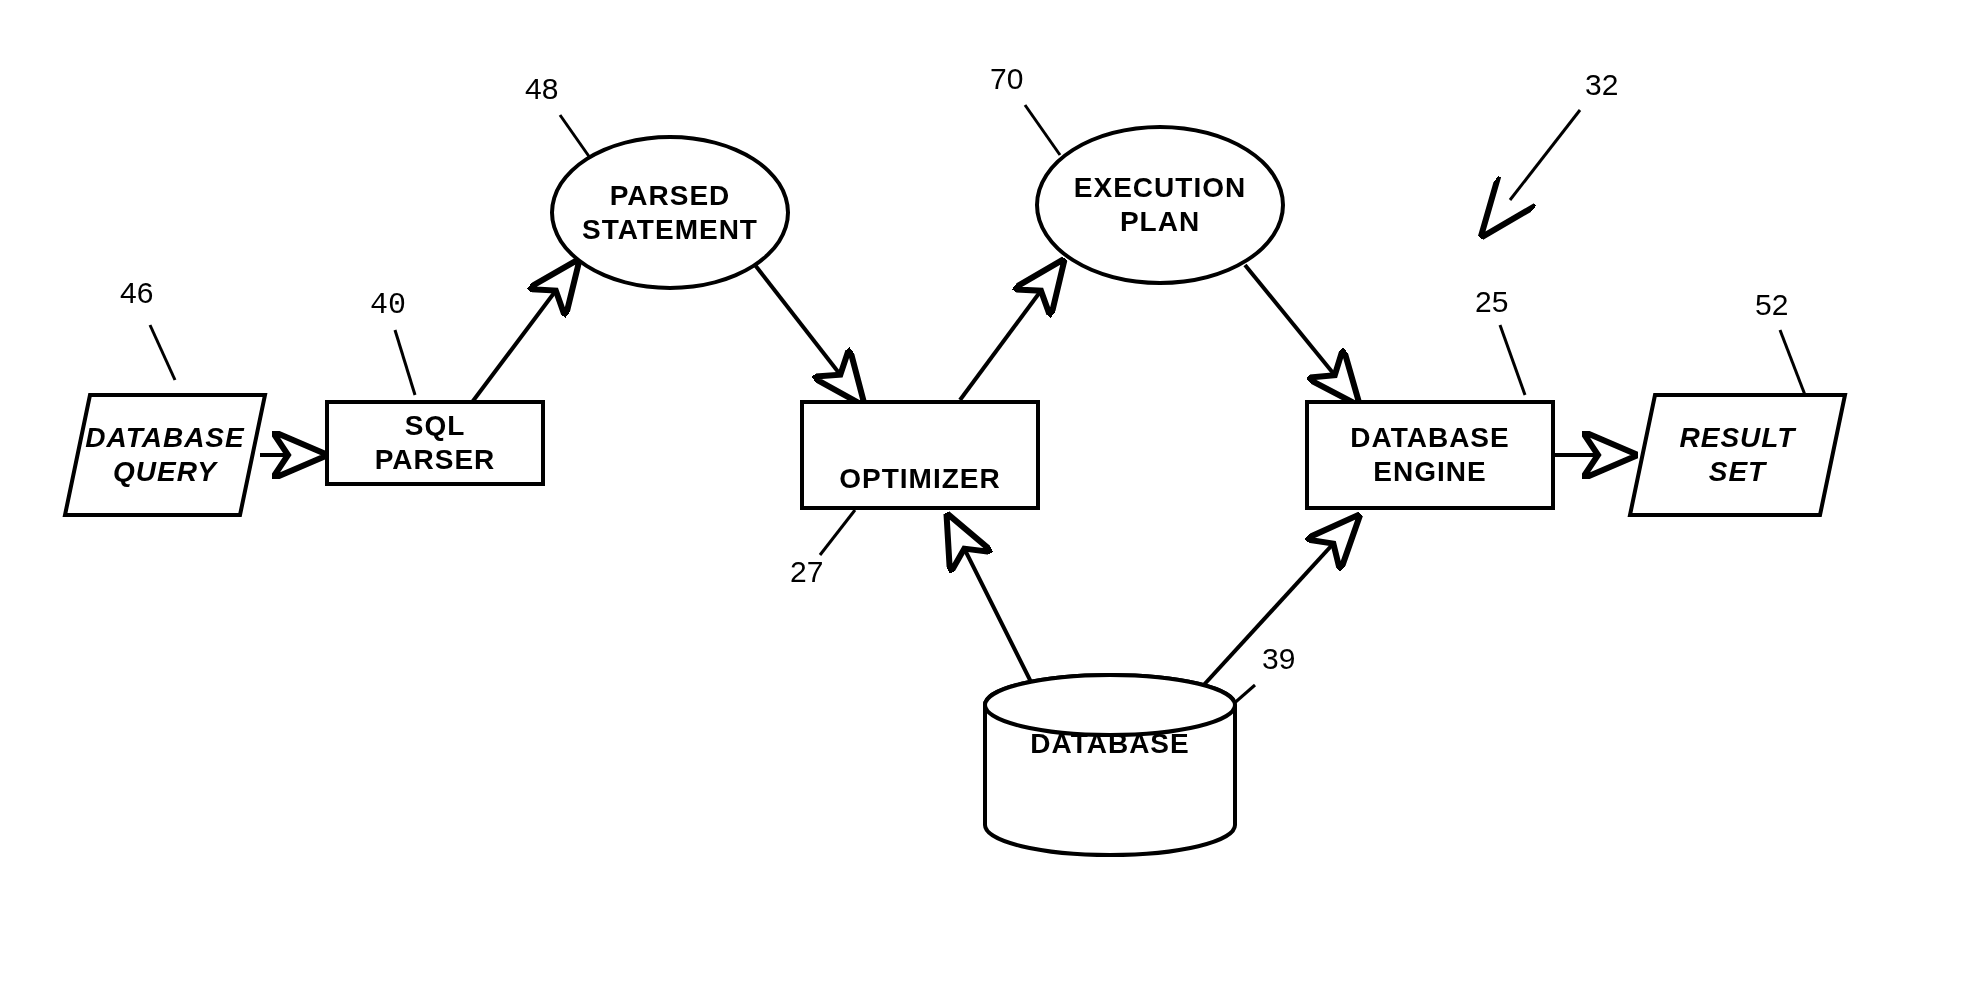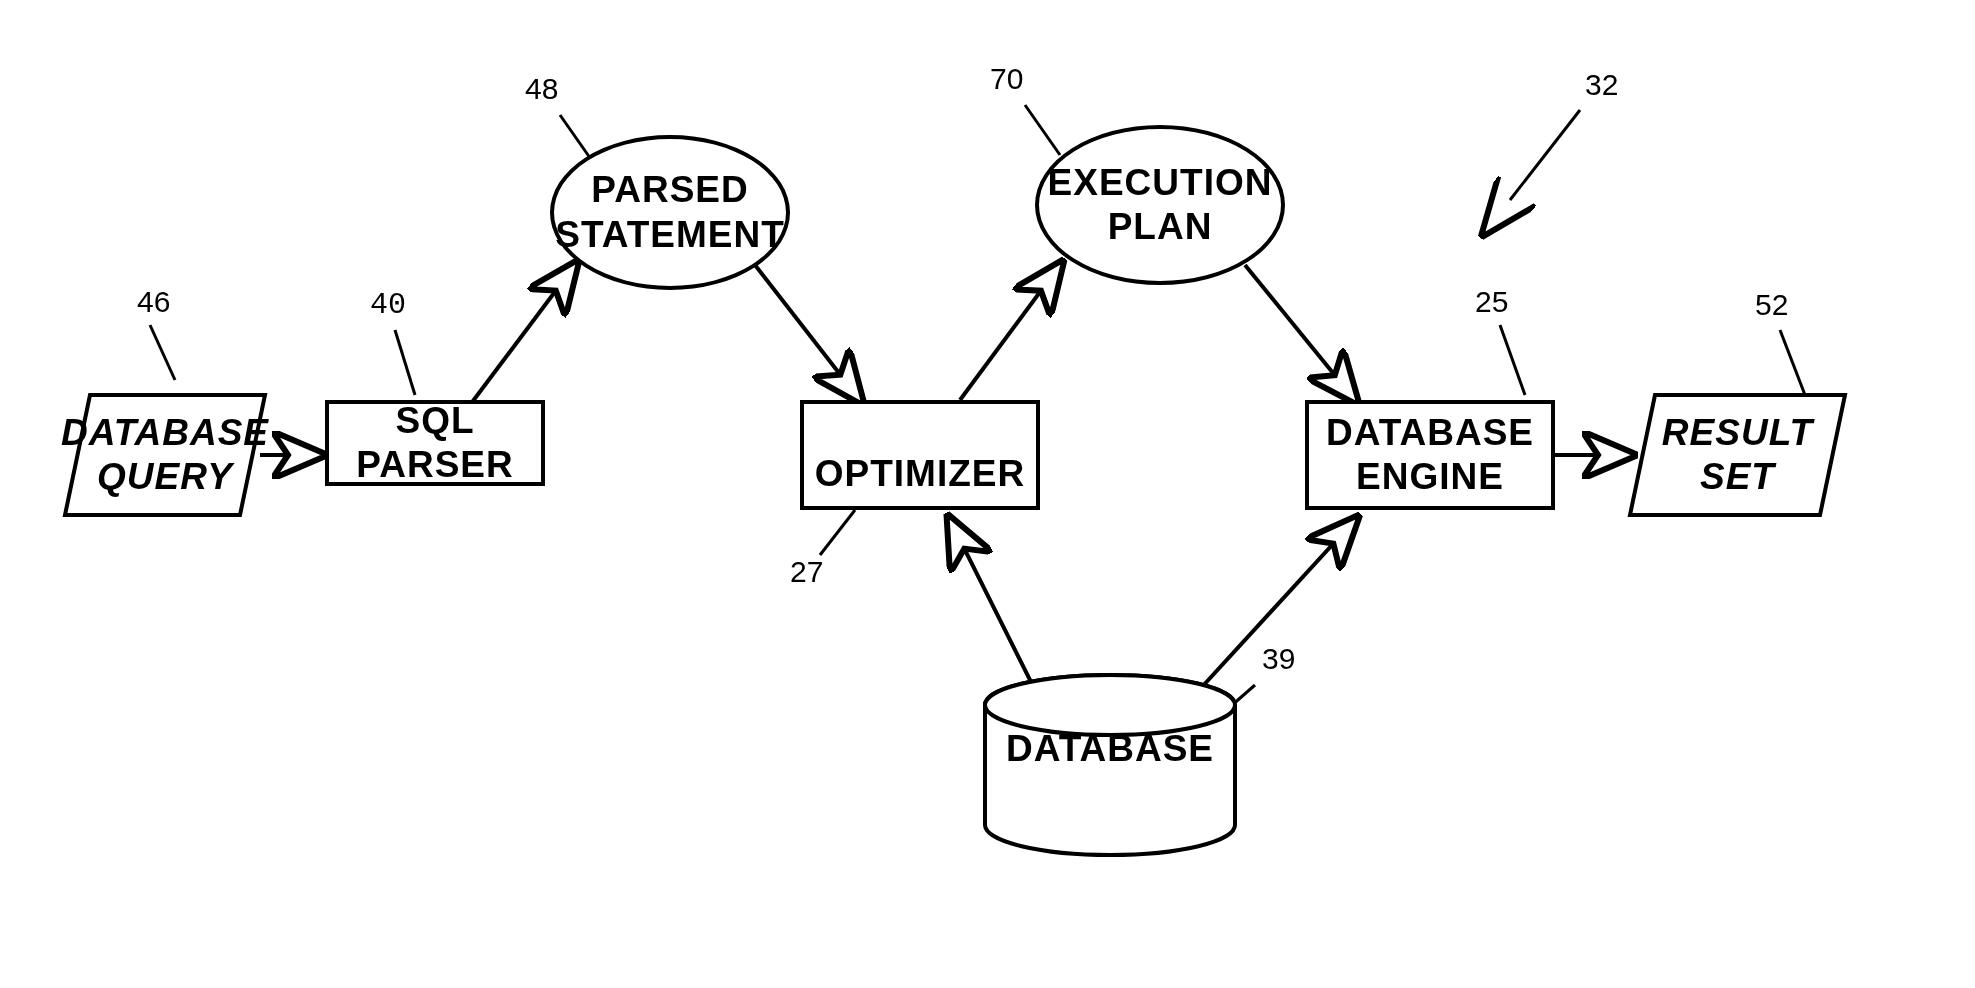--- a/index.html
+++ b/index.html
@@ -5,21 +5,21 @@
     * { box-sizing: border-box; margin: 0; padding: 0; }
     body {
       font-family: Arial, Helvetica, sans-serif;
       background: #fff;
       width: 1975px;
       height: 988px;
       position: relative;
     }
     .node-label {
       font-weight: bold;
-      font-size: 37px;
+      font-size: 28px;
       text-align: center;
       line-height: 1.2;
       letter-spacing: 1px;
     }
     .ref-label {
       font-size: 30px;
       font-weight: normal;
       position: absolute;
     }
     .box {
@@ -121,21 +121,21 @@
 </svg>
 
 <div class="parallelogram" style="left:60px; top:390px; width:210px; height:130px;">
   <svg width="210" height="130">
     <polygon points="30,5 205,5 180,125 5,125" fill="#fff" stroke="#000" stroke-width="4"></polygon>
   </svg>
   <div class="label-wrap">
       <div class="node-label">DATABASE<br>QUERY</div>
     </div>
 </div>
-<div class="ref-label" style="left:120px; top:285px;margin-left:17px;">46</div>
+<div class="ref-label" style="left:120px; top:276px;">46</div>
 
 <div class="box" style="left:325px; top:400px; width:220px; height:86px;">
   <div class="node-label">SQL<br>PARSER</div>
 </div>
 <div class="ref-label" style="left:370px; top:288px;font-family:Liberation Mono, monospace;">40</div>
 
 <div class="ellipse" style="left:550px; top:135px; width:240px; height:155px;">
   <div class="node-label">PARSED<br>STATEMENT</div>
 </div>
 <div class="ref-label" style="left:525px; top:72px;">48</div>

